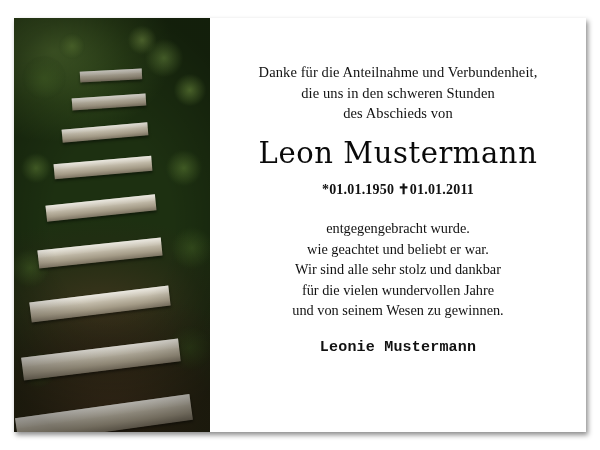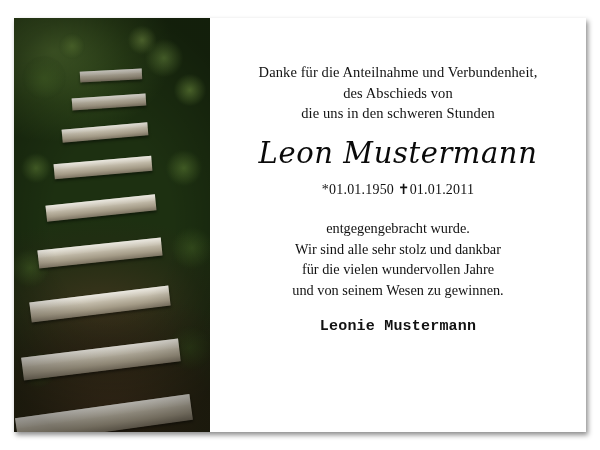--- a/index.html
+++ b/index.html
@@ -103,30 +103,29 @@
   }
   .intro {
     font-size: 14.5px;
     line-height: 1.42;
     letter-spacing: 0.1px;
   }
   .intro div { white-space: nowrap; }
   .name {
     margin-top: 14px;
     font-family: "DejaVu Serif", serif;
-    font-style: italic;
     font-size: 29px;
     letter-spacing: 0.6px;
     color: #0a0a0a;
     line-height: 1.05;
   }
   .dates {
     margin-top: 13px;
     font-size: 14px;
-    font-weight: normal;
+    font-weight: bold;
     letter-spacing: 0.2px;
   }
   .body-text {
     margin-top: 20px;
     font-size: 14.3px;
     line-height: 1.44;
   }
   .body-text div { white-space: nowrap; }
   .signature {
     margin-top: 18px;
@@ -174,30 +173,31 @@
       <div class="step" style="left:2px; top:388px; width:176px; height:26px; transform:rotate(-8deg);">
           <i></i>
         </div>
 
       <div class="layer vignette"></div>
     </div>
 
     <div class="text-panel">
       <div class="intro">
         <div>Danke für die Anteilnahme und Verbundenheit,</div>
+        <div>die uns in den schweren Stunden</div>
         <div>des Abschieds von</div>
-        <div>die uns in den schweren Stunden</div>
       </div>
 
       <div class="name">Leon Mustermann</div>
 
       <div class="dates">*01.01.1950  ✝01.01.2011</div>
 
       <div class="body-text">
         <div>entgegengebracht wurde.</div>
+        <div>wie geachtet und beliebt er war.</div>
         <div>Wir sind alle sehr stolz und dankbar</div>
         <div>für die vielen wundervollen Jahre</div>
         <div>und von seinem Wesen zu gewinnen.</div>
       </div>
 
       <div class="signature">Leonie Mustermann</div>
 
     </div>
 
   </div>

